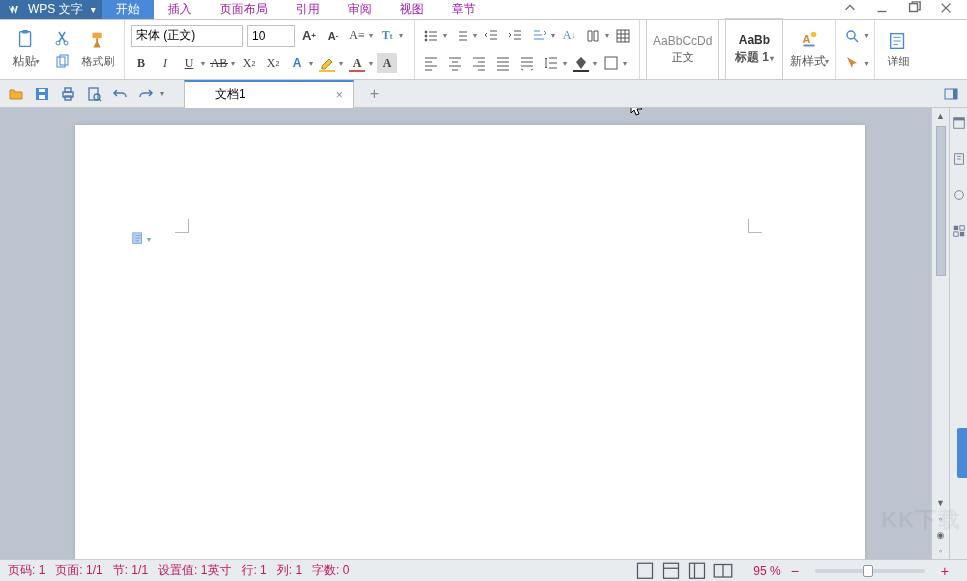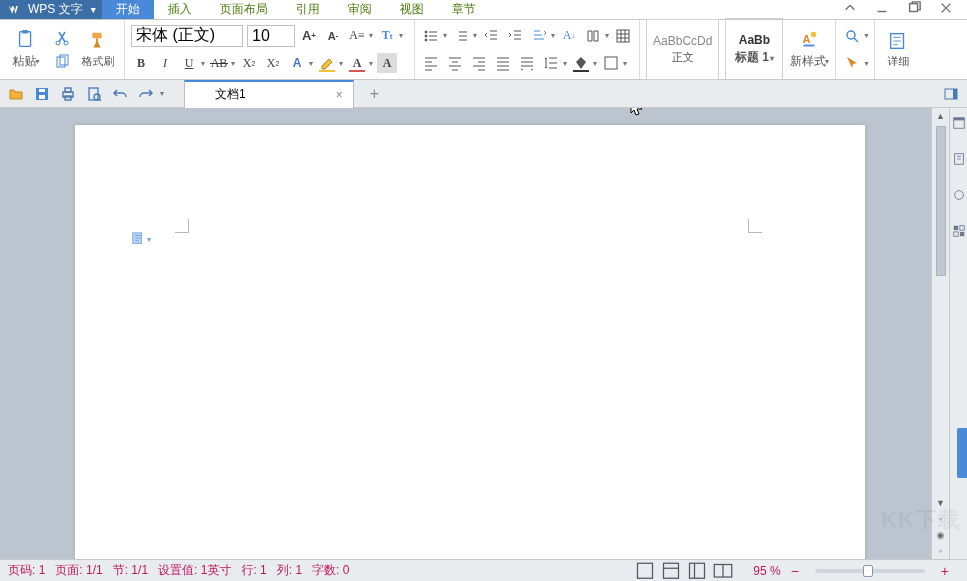--- a/index.html
+++ b/index.html
@@ -4,35 +4,35 @@
 <style>
 * { margin: 0; padding: 0; box-sizing: border-box; font-family: "Microsoft YaHei", sans-serif; font-size: 12px; }
 body { width: 967px; height: 581px; background: #bcc4cf; display: flex; flex-direction: column; overflow: hidden; }
 
 
 .titlebar { height: 20px; background: #fff; border-bottom: 1px solid #c9c9c9; display: flex; align-items: stretch; }
 .titlebar-left { display: flex; align-items: center; background: #3a6ea5; color: #fff; padding: 0 6px 0 8px; gap: 6px; }
 .wps-logo { width: 14px; height: 14px; fill: #fff; }
 .titlebar-left .dd { font-size: 10px; margin-left: 2px; }
 .tabs-menu { display: flex; align-items: stretch; }
-.tab-item { padding: 0 14px; display: flex; align-items: center; color: #4d7c0f; cursor: pointer; }
+.tab-item { padding: 0 14px; display: flex; align-items: center; color: #a21caf; cursor: pointer; }
 .tab-item.active { background: #4a89d8; color: #fff; }
 .titlebar-spacer { flex: 1; }
 .win-ctrls { display: flex; align-items: center; gap: 18px; padding: 0 14px; color: #6b6b6b; }
 .win-ctrls svg { width: 14px; height: 14px; stroke: #6b6b6b; fill: none; stroke-width: 1.6; }
 
 
 .ribbon { height: 60px; background: #fff; border-bottom: 1px solid #c9c9c9; display: flex; }
 .rb-group { display: flex; flex-direction: column; border-right: 1px solid #dcdcdc; padding: 2px 6px; }
 .rb-group.big { flex-direction: row; align-items: center; gap: 6px; }
 .rb-bigbtn { display: flex; flex-direction: column; align-items: center; justify-content: center; gap: 2px; width: 40px; height: 56px; }
 .rb-bigbtn .ic { width: 22px; height: 22px; }
 .rb-bigbtn .lbl { font-size: 11px; color: #555; display: flex; align-items: center; gap: 1px; }
 .rb-row { display: flex; align-items: center; gap: 4px; height: 28px; }
-.rb-input { height: 22px; border: 1px solid #c0c0c0; background: #fff; padding: 0 4px; font-size: 16px; }
+.rb-input { height: 22px; border: 1px solid #c0c0c0; background: #fff; padding: 0 4px; font-size: 12px; }
 .font-name { width: 112px; }
 .font-size { width: 48px; }
 .ib { width: 20px; height: 20px; display: inline-flex; align-items: center; justify-content: center; color: #444; position: relative; }
 .ib svg { width: 16px; height: 16px; }
 .dd-caret { font-size: 8px; color: #777; margin-left: -2px; }
 .style-box { display: flex; flex-direction: column; align-items: center; justify-content: center; border: 1px solid #d0d0d0; margin: 2px 0; padding: 14px 6px; gap: 2px; min-width: 58px; }
 .style-box.a { font-size: 11px; color: #888; }
 .style-box.b { font-size: 20px; font-weight: bold; color: #333; }
 .style-box .sl { font-size: 11px; color: #555; }
 

